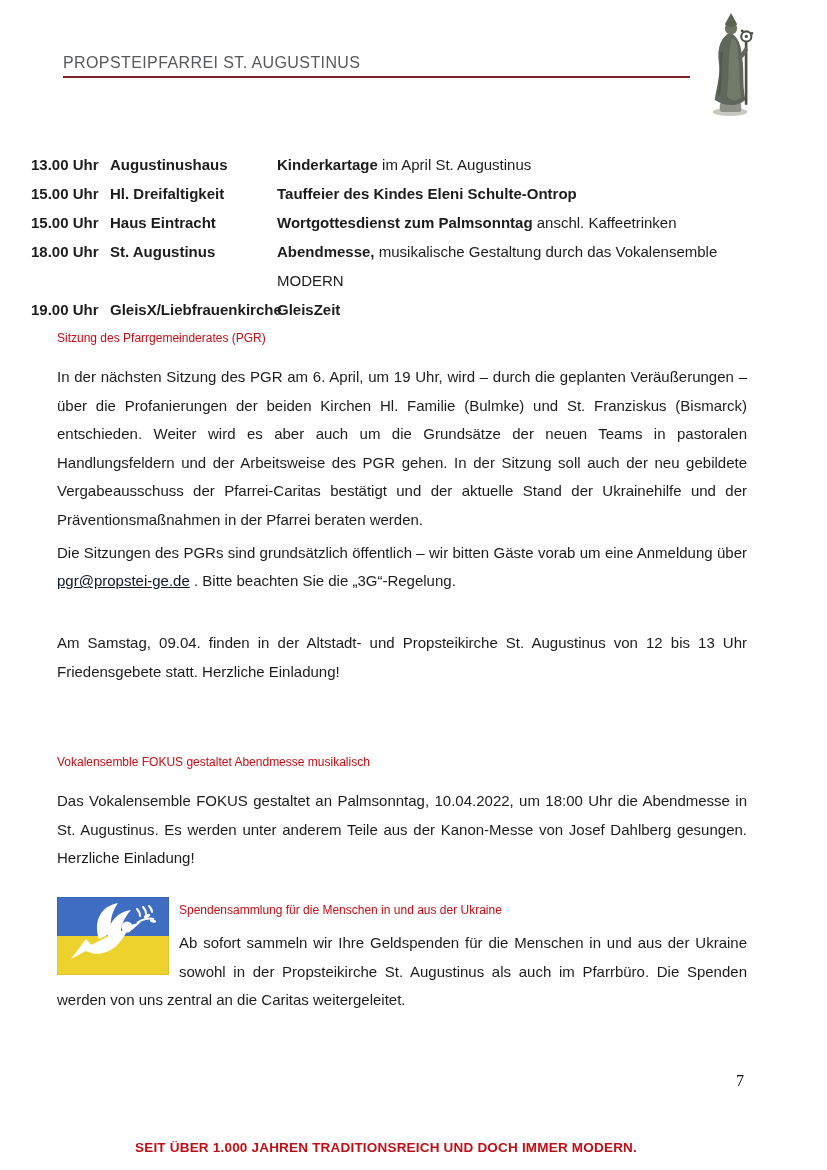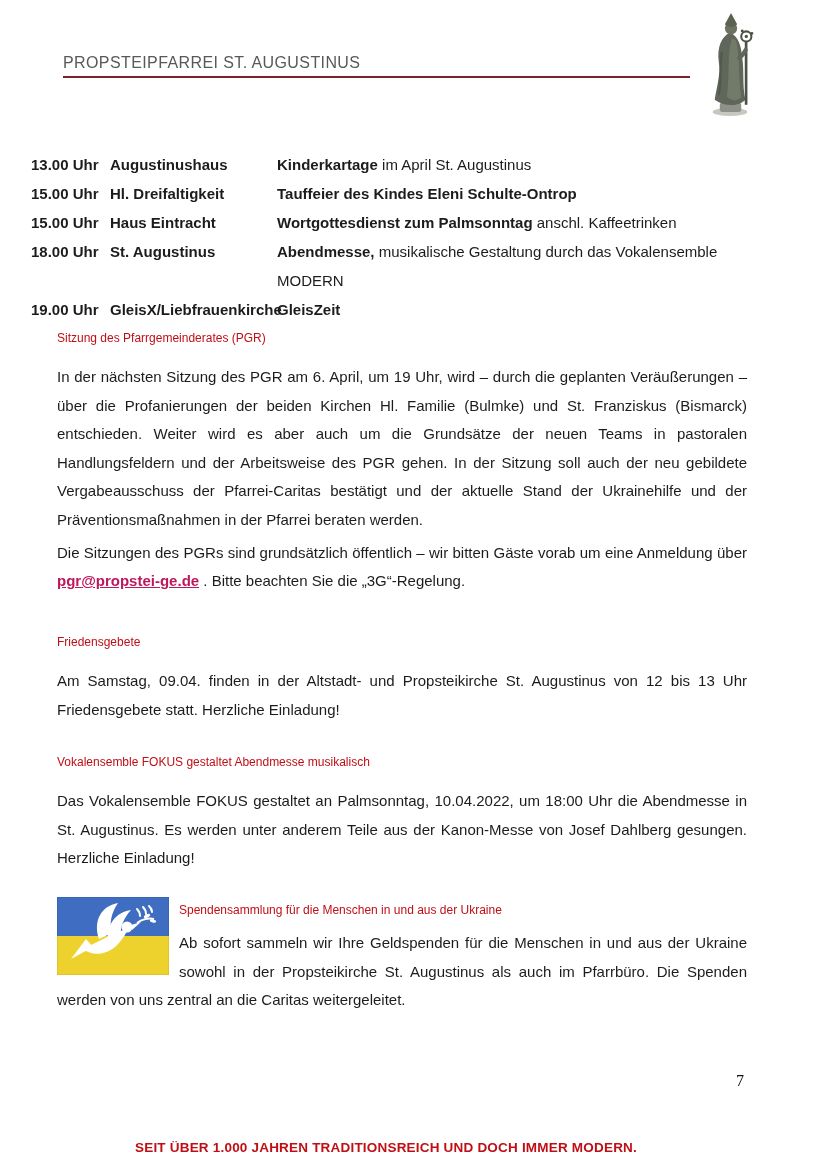--- a/index.html
+++ b/index.html
@@ -31,21 +31,21 @@
   .sec-friedens{top:629px;}
   .sec-fokus{top:749px;}
   .sec-ukraine{top:895px;}
   .section h2{
     margin:0 0 12px 0;font-size:12px;line-height:26px;color:#c00e15;font-weight:normal;
   }
   .section p{
     margin:0 0 4px 0;font-size:15px;line-height:28.6px;text-align:justify;
   }
   .section p.last{margin-bottom:0;}
-  a.email-link{color:#be185d;text-decoration:underline;font-weight:bold;}
+  a.email-link{color:#0f172a;text-decoration:underline;}
   
   .sec-ukraine h2{margin:0;line-height:30px;}
   .sec-ukraine p{margin:4px 0 0 0;}
   .flag{float:left;width:112px;height:78px;margin:2px 10px 0 0;display:block;}
   
   .footer-motto{
     position:absolute;left:80px;top:1140px;width:612px;text-align:center;
     color:#c00e15;font-weight:bold;font-size:13.5px;letter-spacing:.2px;white-space:nowrap;
   }
   .page-number{
@@ -109,21 +109,20 @@
 
 </div>
 
 <div class="section sec-pgr">
   <h2>Sitzung des Pfarrgemeinderates (PGR)</h2>
   <p>In der nächsten Sitzung des PGR am 6. April, um 19 Uhr, wird – durch die geplanten Veräußerungen – über die Profanierungen der beiden Kirchen Hl. Familie (Bulmke) und St. Franziskus (Bismarck) entschieden. Weiter wird es aber auch um die Grundsätze der neuen Teams in pastoralen Handlungsfeldern und der Arbeitsweise des PGR gehen. In der Sitzung soll auch der neu gebildete Vergabeausschuss der Pfarrei-Caritas bestätigt und der aktuelle Stand der Ukrainehilfe und der Präventionsmaßnahmen in der Pfarrei beraten werden.</p>
   <p class="last"><span>Die Sitzungen des PGRs sind grundsätzlich öffentlich – wir bitten Gäste vorab um eine Anmeldung über </span><a class="email-link" href="#">pgr@propstei-ge.de</a><span> . Bitte beachten Sie die „3G“-Regelung.</span></p>
 </div>
 
 <div class="section sec-friedens">
-  <h2>Friedensgebete</h2>
   <p class="last">Am Samstag, 09.04. finden in der Altstadt- und Propsteikirche St. Augustinus von 12 bis 13 Uhr Friedensgebete statt. Herzliche Einladung!</p>
 </div>
 
 <div class="section sec-fokus">
   <h2>Vokalensemble FOKUS gestaltet Abendmesse musikalisch</h2>
   <p class="last">Das Vokalensemble FOKUS gestaltet an Palmsonntag, 10.04.2022, um 18:00 Uhr die Abendmesse in St. Augustinus. Es werden unter anderem Teile aus der Kanon-Messe von Josef Dahlberg gesungen. Herzliche Einladung!</p>
 </div>
 
 <div class="section sec-ukraine">
   <svg class="flag" viewBox="0 0 112 78" aria-hidden="true">

